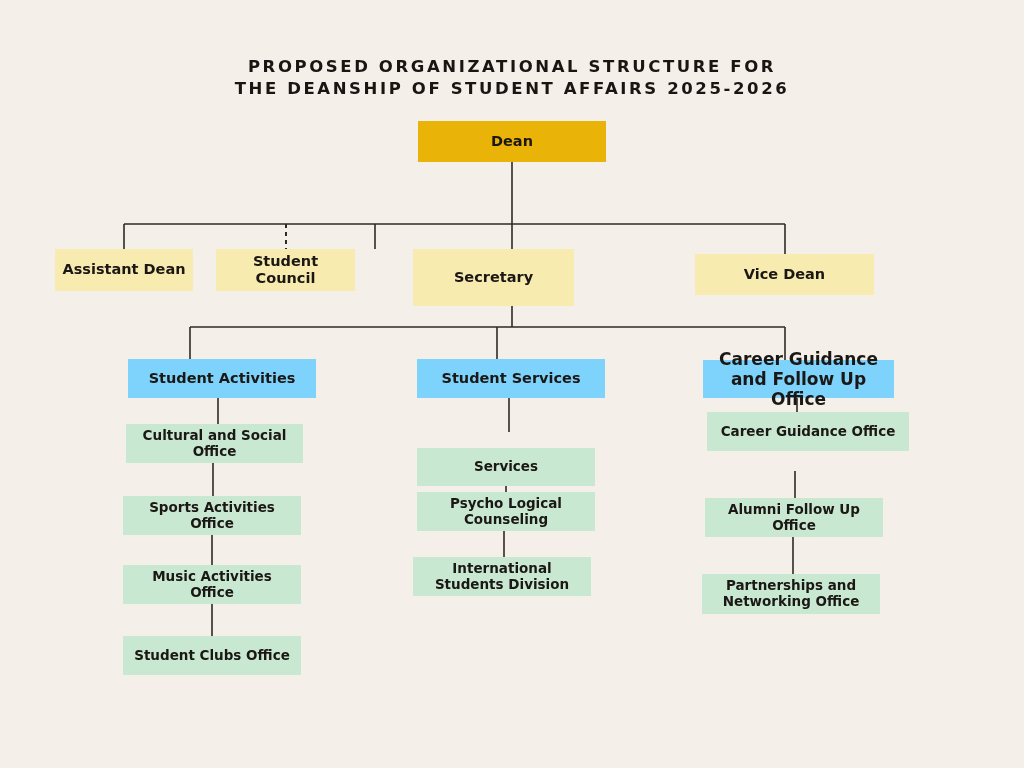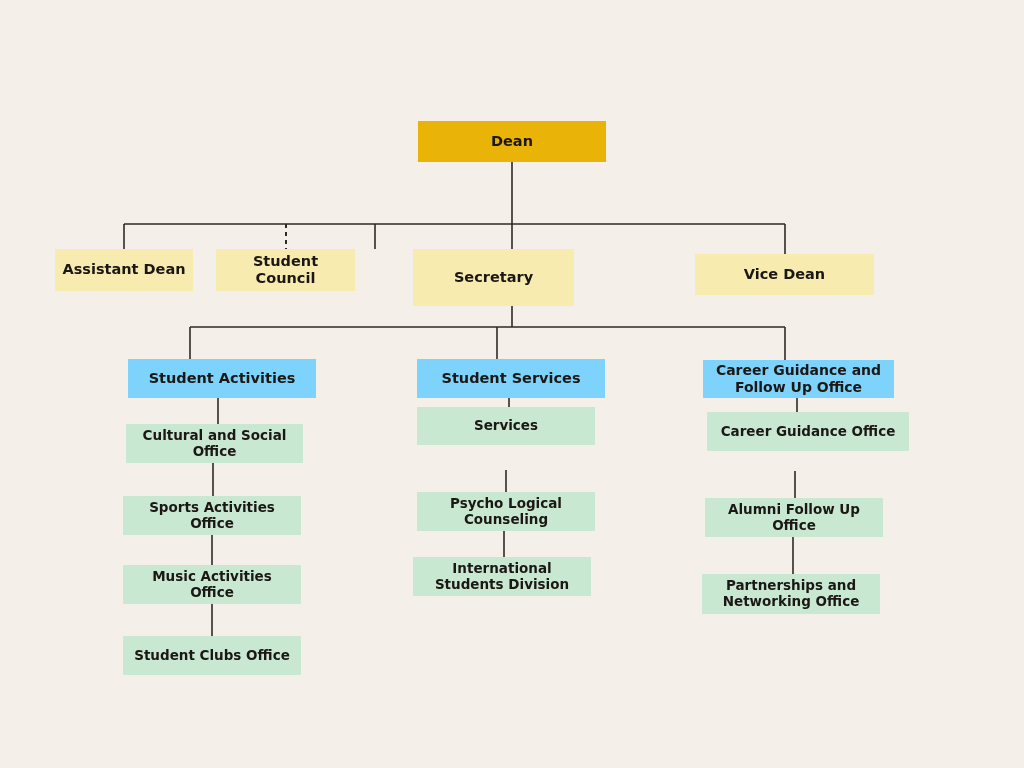--- a/index.html
+++ b/index.html
@@ -52,21 +52,21 @@
     font-weight: bold;
     color: #1b1714;
     box-sizing: border-box;
     padding: 2px 6px;
     line-height: 1.18;
   }
   .lvl-dean   { background: #eab308; font-size: 14.5px; }
   .lvl-unit   { background: #F7EBB0; font-size: 14.5px; }
   .lvl-dept   { background: #7dd3fc; font-size: 14.5px; }
   .lvl-office { background: #C9E8D1; font-size: 13.5px; }
-  .node.small { font-size: 14px; justify-content: flex-end; }
+  .node.small { font-size: 17px; justify-content: flex-end; }
 </style>
 </head>
 <body>
 
 <div id="canvas">
 
   <svg id="connectors" width="1024" height="768" viewBox="0 0 1024 768">
       <line x1="512" y1="162" x2="512" y2="327" stroke="#2e2a26" stroke-width="1.6"></line>
       <line x1="124" y1="224" x2="785" y2="224" stroke="#2e2a26" stroke-width="1.6"></line>
       <line x1="124" y1="224" x2="124" y2="249" stroke="#2e2a26" stroke-width="1.6"></line>
@@ -82,20 +82,22 @@
       <line x1="212" y1="535" x2="212" y2="565" stroke="#2e2a26" stroke-width="1.6"></line>
       <line x1="212" y1="604" x2="212" y2="636" stroke="#2e2a26" stroke-width="1.6"></line>
       <line x1="509" y1="398" x2="509" y2="432" stroke="#2e2a26" stroke-width="1.6"></line>
       <line x1="506" y1="470" x2="506" y2="492" stroke="#2e2a26" stroke-width="1.6"></line>
       <line x1="504" y1="531" x2="504" y2="557" stroke="#2e2a26" stroke-width="1.6"></line>
       <line x1="797" y1="398" x2="797" y2="432" stroke="#2e2a26" stroke-width="1.6"></line>
       <line x1="795" y1="471" x2="795" y2="498" stroke="#2e2a26" stroke-width="1.6"></line>
       <line x1="793" y1="537" x2="793" y2="574" stroke="#2e2a26" stroke-width="1.6"></line>
     </svg>
 
+  <div class="title">PROPOSED ORGANIZATIONAL STRUCTURE FOR
+THE DEANSHIP OF STUDENT AFFAIRS 2025-2026</div>
 
   <div id="nodes">
       <div class="node lvl-dean" style="left: 418px; top: 121px; width: 188px; height: 41px;">
         <span>Dean</span>
       </div>
       <div class="node lvl-unit" style="left: 55px; top: 249px; width: 138px; height: 42px;">
         <span>Assistant Dean</span>
       </div>
       <div class="node lvl-unit" style="left: 216px; top: 249px; width: 139px; height: 42px;">
         <span>Student Council</span>
@@ -120,21 +122,21 @@
       </div>
       <div class="node lvl-office" style="left: 123px; top: 496px; width: 178px; height: 39px;">
         <span>Sports Activities Office</span>
       </div>
       <div class="node lvl-office" style="left: 123px; top: 565px; width: 178px; height: 39px;">
         <span>Music Activities Office</span>
       </div>
       <div class="node lvl-office" style="left: 123px; top: 636px; width: 178px; height: 39px;">
         <span>Student Clubs Office</span>
       </div>
-      <div class="node lvl-office" style="left: 417px; top: 407px; width: 178px; height: 38px;">
+      <div class="node lvl-office" style="left: 417px; top: 448px; width: 178px; height: 38px;">
         <span>Services</span>
       </div>
       <div class="node lvl-office" style="left: 417px; top: 492px; width: 178px; height: 39px;">
         <span>Psycho Logical Counseling</span>
       </div>
       <div class="node lvl-office" style="left: 413px; top: 557px; width: 178px; height: 39px;">
         <span>International Students Division</span>
       </div>
       <div class="node lvl-office" style="left: 707px; top: 412px; width: 202px; height: 39px;">
         <span>Career Guidance Office</span>

